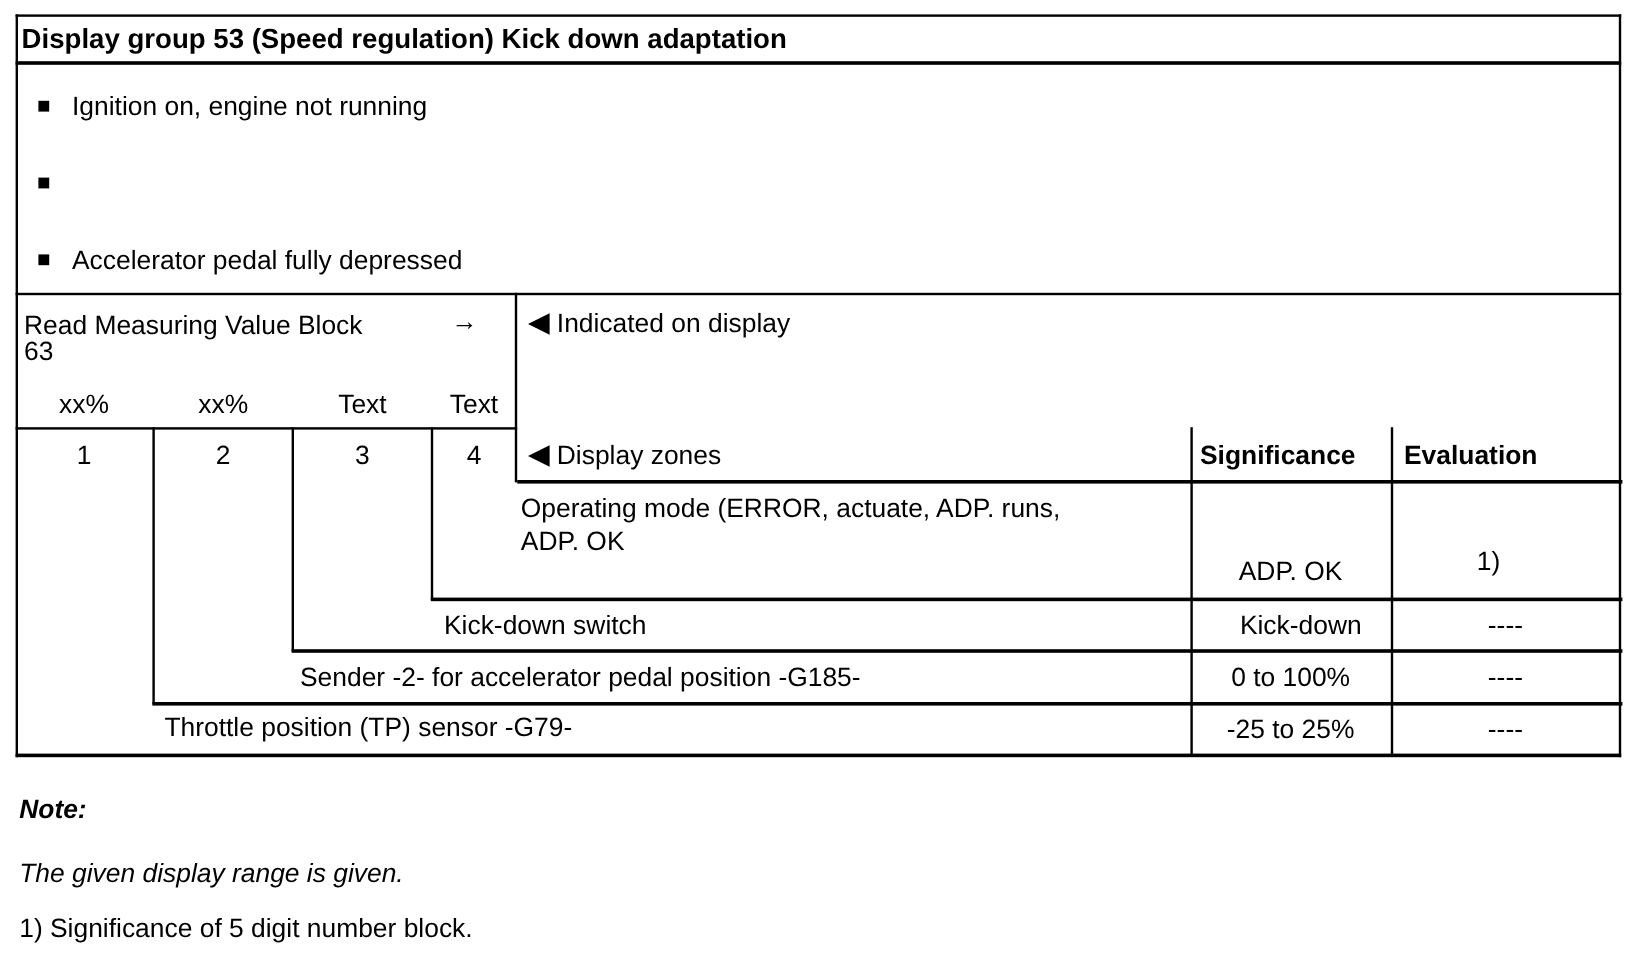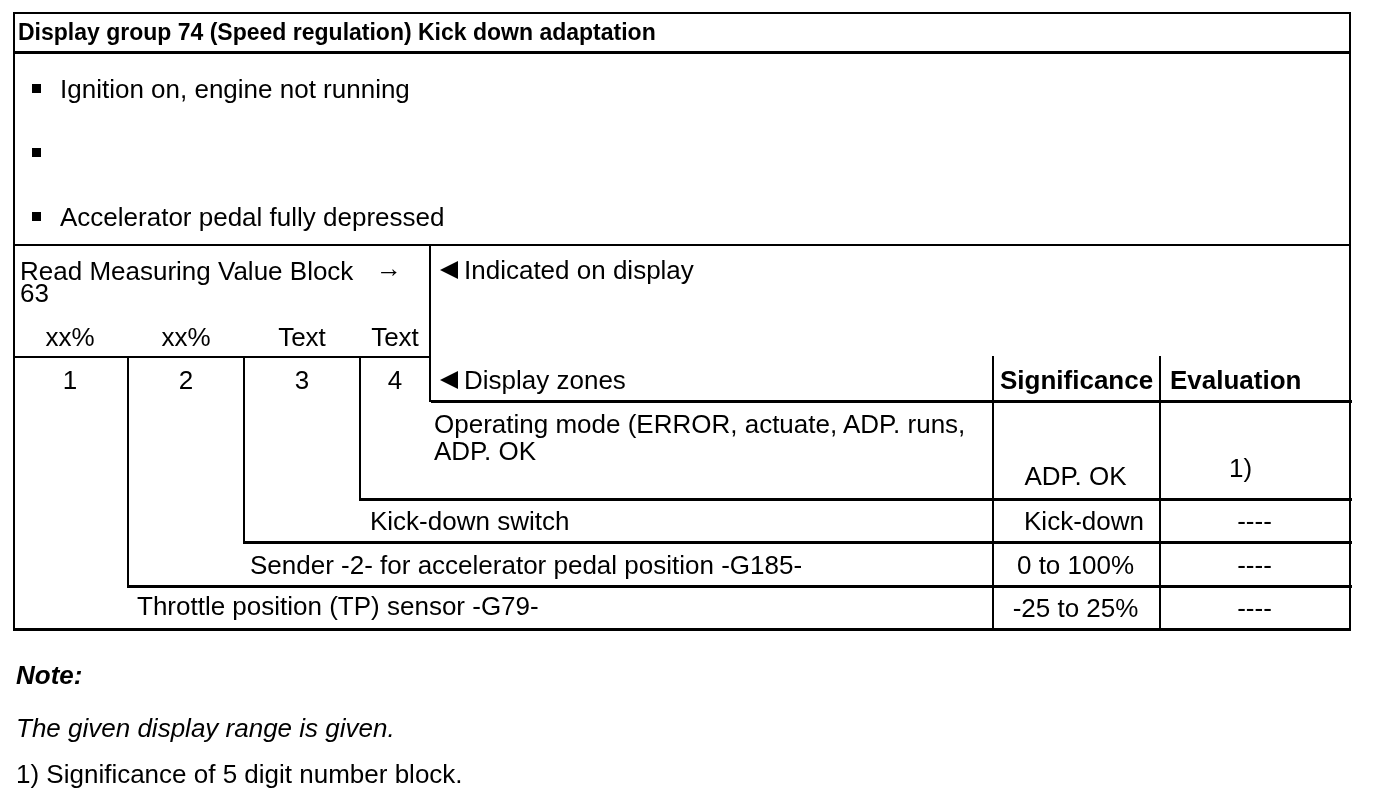--- a/index.html
+++ b/index.html
@@ -7,21 +7,21 @@
     position:relative;
     width:1376px;height:796px;
     background:#ffffff;
     font-family:"Liberation Sans", sans-serif;
     color:#000;
     overflow:hidden;
   }
   .ln{position:absolute;background:#000;}
   .txt{
     position:absolute;
-    font-size:26px;
+    font-size:22px;
     line-height:26px;
     white-space:nowrap;
   }
   .ctr{text-align:center;}
   .b{font-weight:bold;}
   .i{font-style:italic;}
   .title{font-size:23px;}
   .bullet{
     position:absolute;width:9px;height:9px;background:#000;
   }
@@ -49,21 +49,21 @@
 
   <div class="ln" style="left:13px;top:12px;width:2px;height:619px"></div>
   <div class="ln" style="left:1349px;top:12px;width:2px;height:619px"></div>
   <div class="ln" style="left:127px;top:356px;width:2px;height:231px"></div>
   <div class="ln" style="left:243px;top:356px;width:2px;height:187px"></div>
   <div class="ln" style="left:359px;top:356px;width:2px;height:144px"></div>
   <div class="ln" style="left:429px;top:244px;width:2px;height:158px"></div>
   <div class="ln" style="left:992px;top:356px;width:2px;height:274px"></div>
   <div class="ln" style="left:1159px;top:356px;width:2px;height:274px"></div>
 
-  <div class="txt b title" style="left:18px;top:19px">Display group 74 (Speed regulation) Kick down adaptation</div>
+  <div class="txt b title" style="left:18px;top:19px">Display group 53 (Speed regulation) Kick down adaptation</div>
 
   <div class="bullet" style="left:32px;top:84px"></div>
   <div class="txt" style="left:60px;top:76px">Ignition on, engine not running</div>
   <div class="bullet" style="left:32px;top:148px"></div>
   <div class="bullet" style="left:32px;top:212px"></div>
   <div class="txt" style="left:60px;top:204px">Accelerator pedal fully depressed</div>
 
   <div class="txt" style="left:20px;top:258px">Read Measuring Value Block</div>
   <div class="txt" style="left:20px;top:280px">63</div>
   <div class="txt" style="left:376px;top:255px">→</div>

